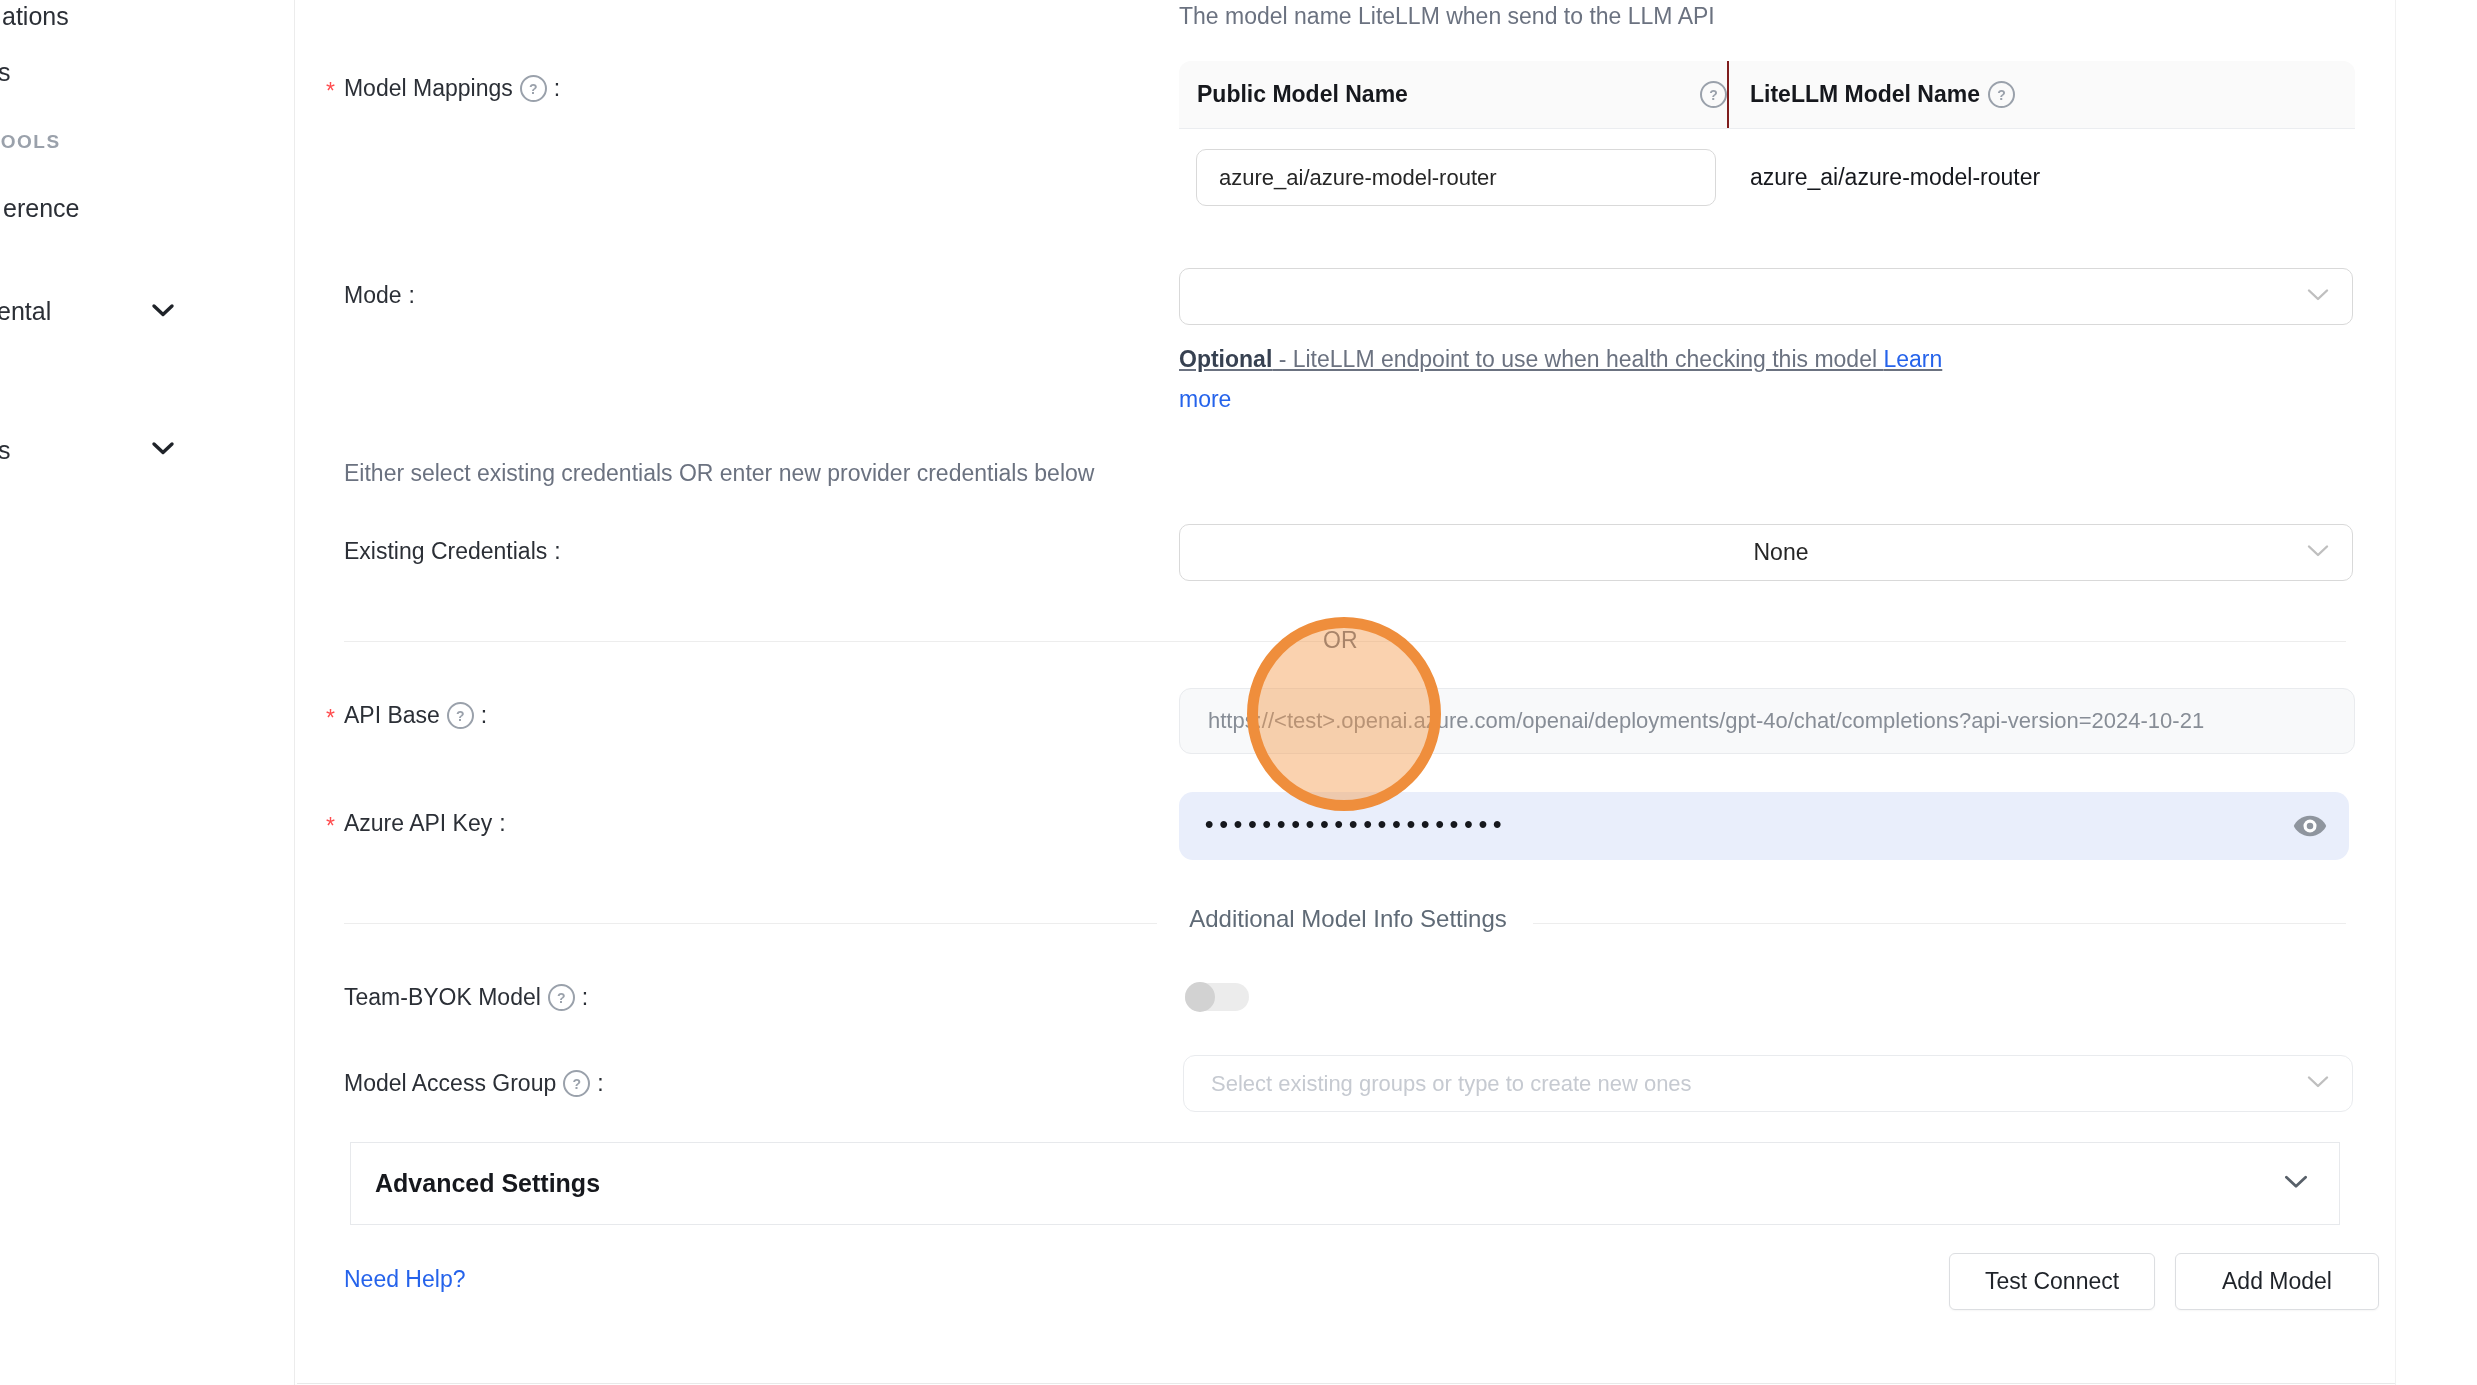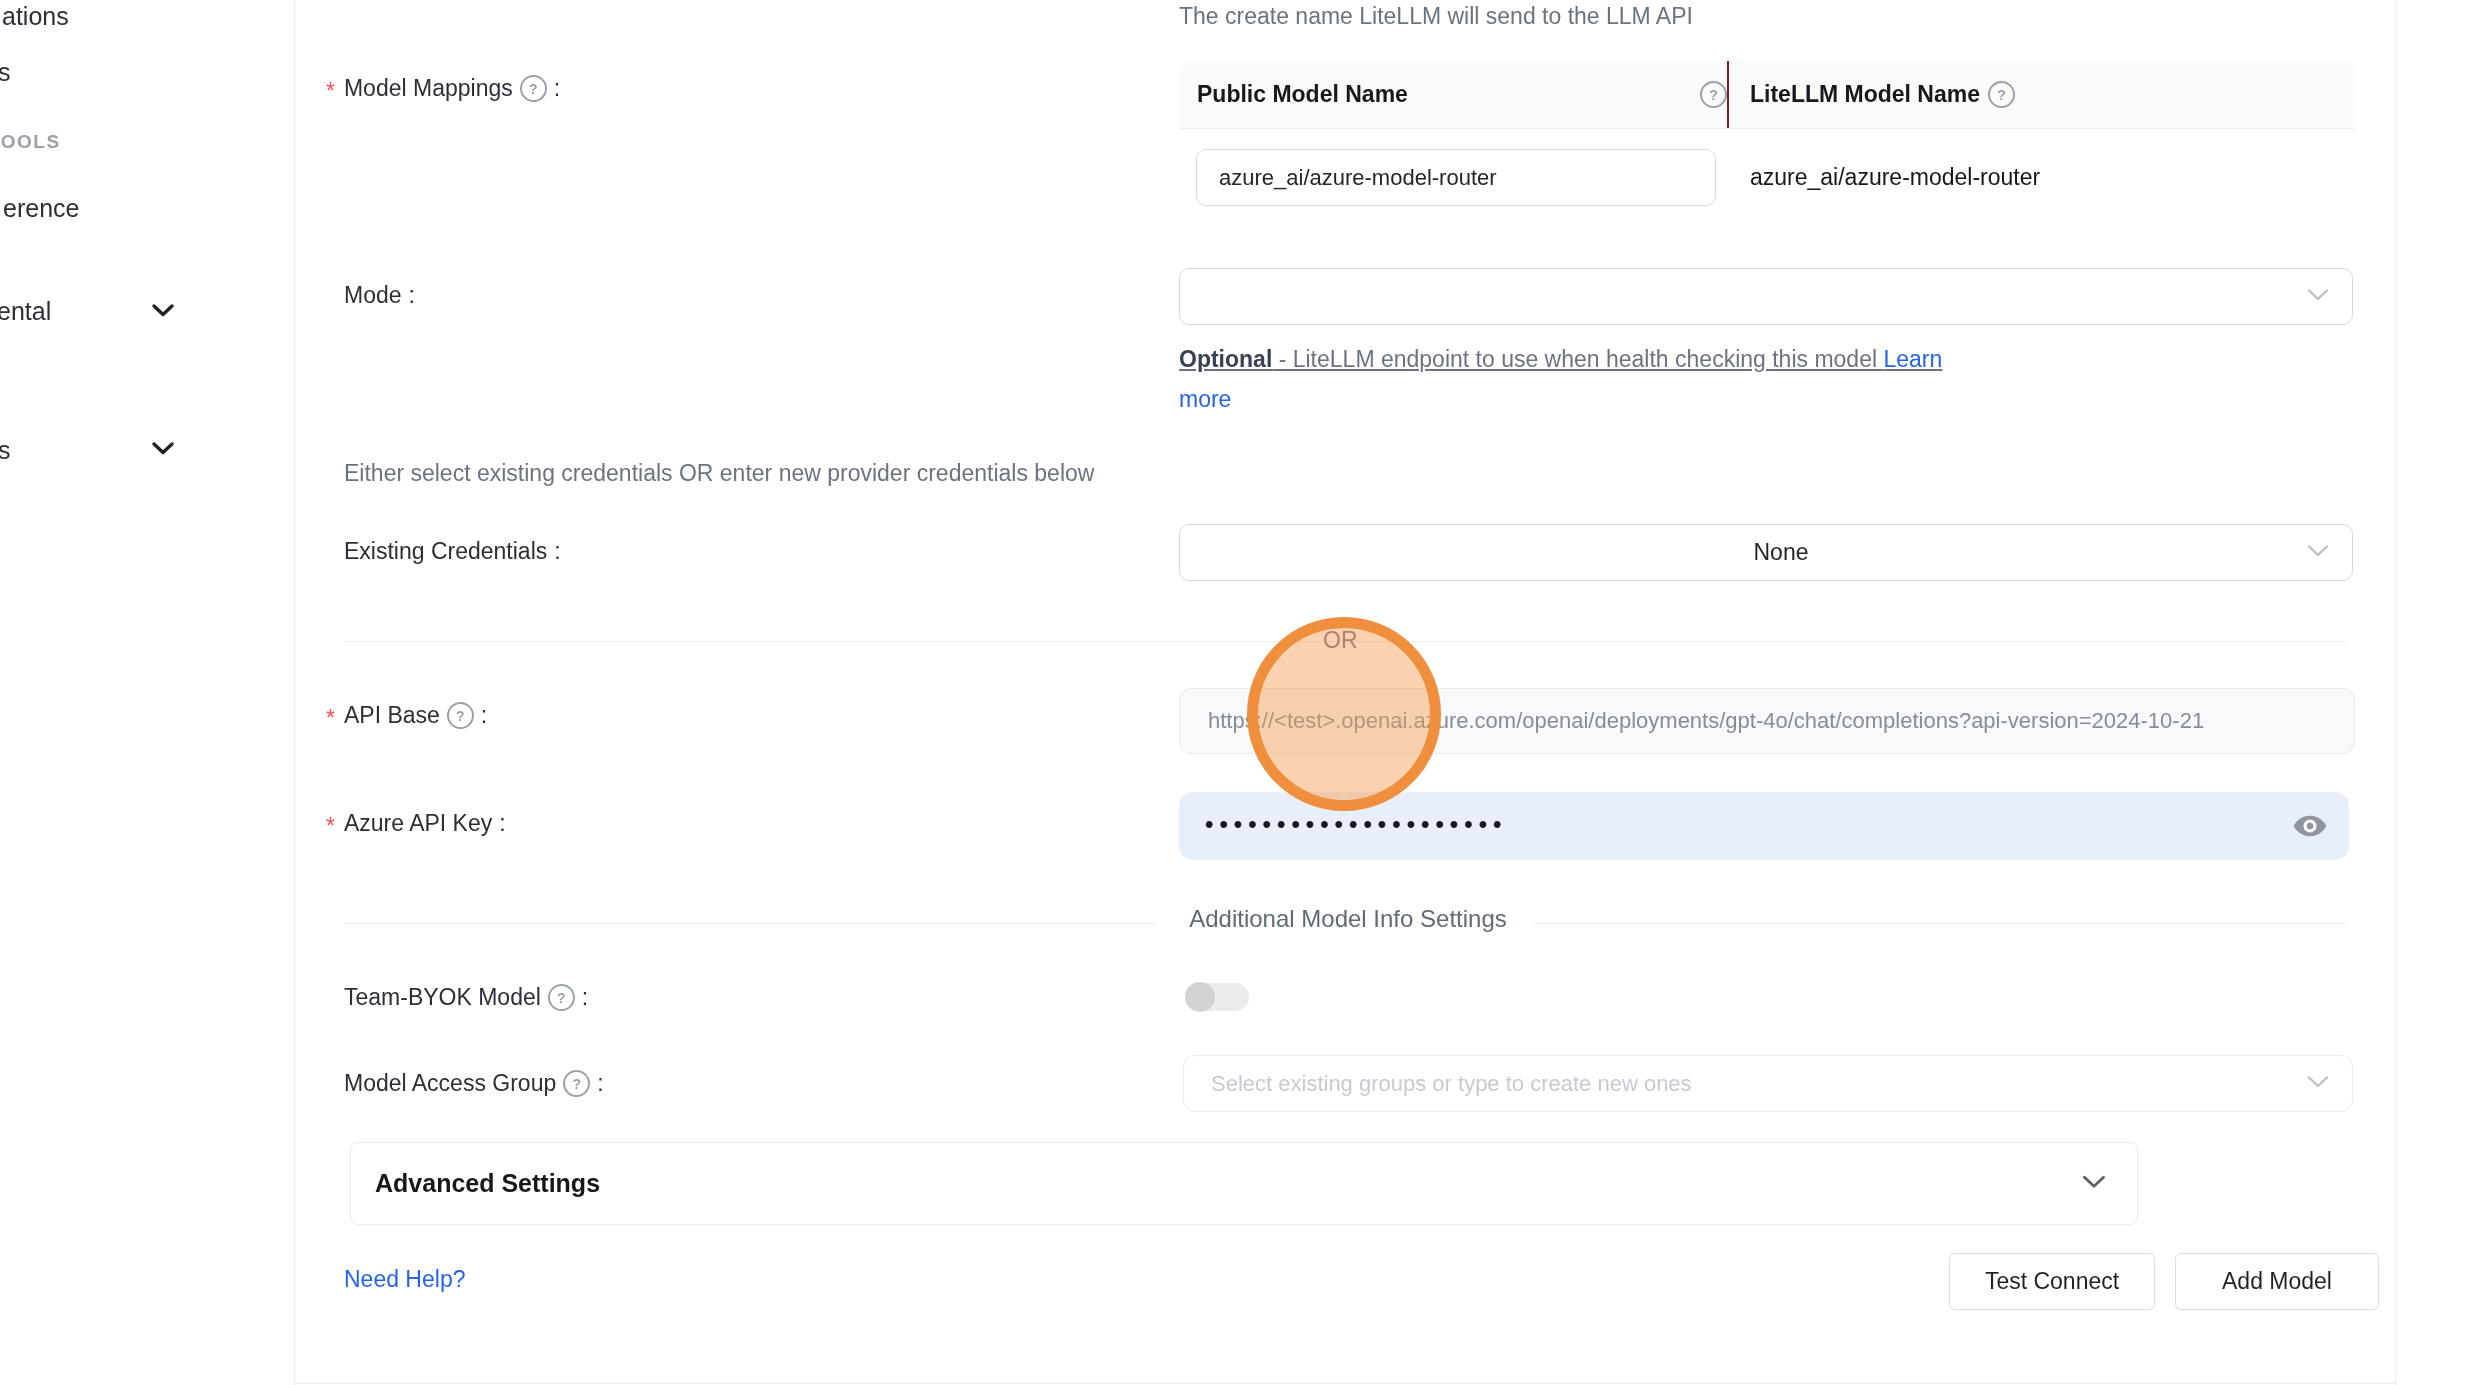--- a/index.html
+++ b/index.html
@@ -60,22 +60,22 @@
             font-size:23px;color:#6b7280;}
   .div2-text{position:absolute;top:905px;left:1163px;width:370px;text-align:center;
              font-size:24px;color:#5f6a76;}
 
   
   .toggle{position:absolute;left:1185px;top:983px;width:64px;height:28px;border-radius:14px;
           background:#ececec;cursor:pointer;}
   .toggle .knob{position:absolute;left:0px;top:-1px;width:30px;height:30px;border-radius:50%;background:#d2d2d2;}
 
   
-  .adv{position:absolute;left:350px;top:1142px;width:1788px;height:83px;border:1.5px solid #e7e9ec;
-       border-radius:8px;background:#fff;display:flex;align-items:center;box-sizing:border-box;cursor:pointer;}
+  .adv{position:absolute;left:350px;top:1142px;width:1990px;height:83px;border:1.5px solid #e7e9ec;
+       border-radius:0;background:#fff;display:flex;align-items:center;box-sizing:border-box;cursor:pointer;}
   .adv .t{font-size:25px;font-weight:700;color:#16181d;padding-left:24px;}
   .adv .chev{position:absolute;right:30px;top:50%;transform:translateY(-50%);}
 
   
   .link{color:#2563eb;font-size:23px;cursor:pointer;text-decoration:none;}
   .btn{position:absolute;top:1253px;height:57px;background:#fff;border:1.5px solid #dcdee1;border-radius:6px;
        font-size:23px;color:#1f2329;display:flex;align-items:center;justify-content:center;cursor:pointer;
        box-shadow:0 1px 2px rgba(0,0,0,0.04);font-family:"Liberation Sans",sans-serif;}
 
   
@@ -102,21 +102,21 @@
     <div class="sb-item" style="left:-2px;top:436px;">s</div>
     <span class="sb-chevron" style="left:151px;top:441px;">
       <svg width="24" height="15" viewBox="0 0 24 15">
           <polyline points="3,3 12,11.5 21,3" fill="none" stroke="#1f2329" stroke-width="3.4" stroke-linecap="round" stroke-linejoin="round"></polyline>
         </svg>
     </span>
   </aside>
 
   <main>
 
-    <div class="abs hint" style="left:1179px;top:3px;">The create name LiteLLM will send to the LLM API</div>
+    <div class="abs hint" style="left:1179px;top:3px;">The model name LiteLLM when send to the LLM API</div>
 
     <div class="abs label-row" style="left:326px;top:75px;">
       <span class="req">*</span>
       <span>Model Mappings</span>
       <span class="help">?</span>
       <span class="colon">:</span>
     </div>
 
     <div class="map-table">
       <div class="map-head">

